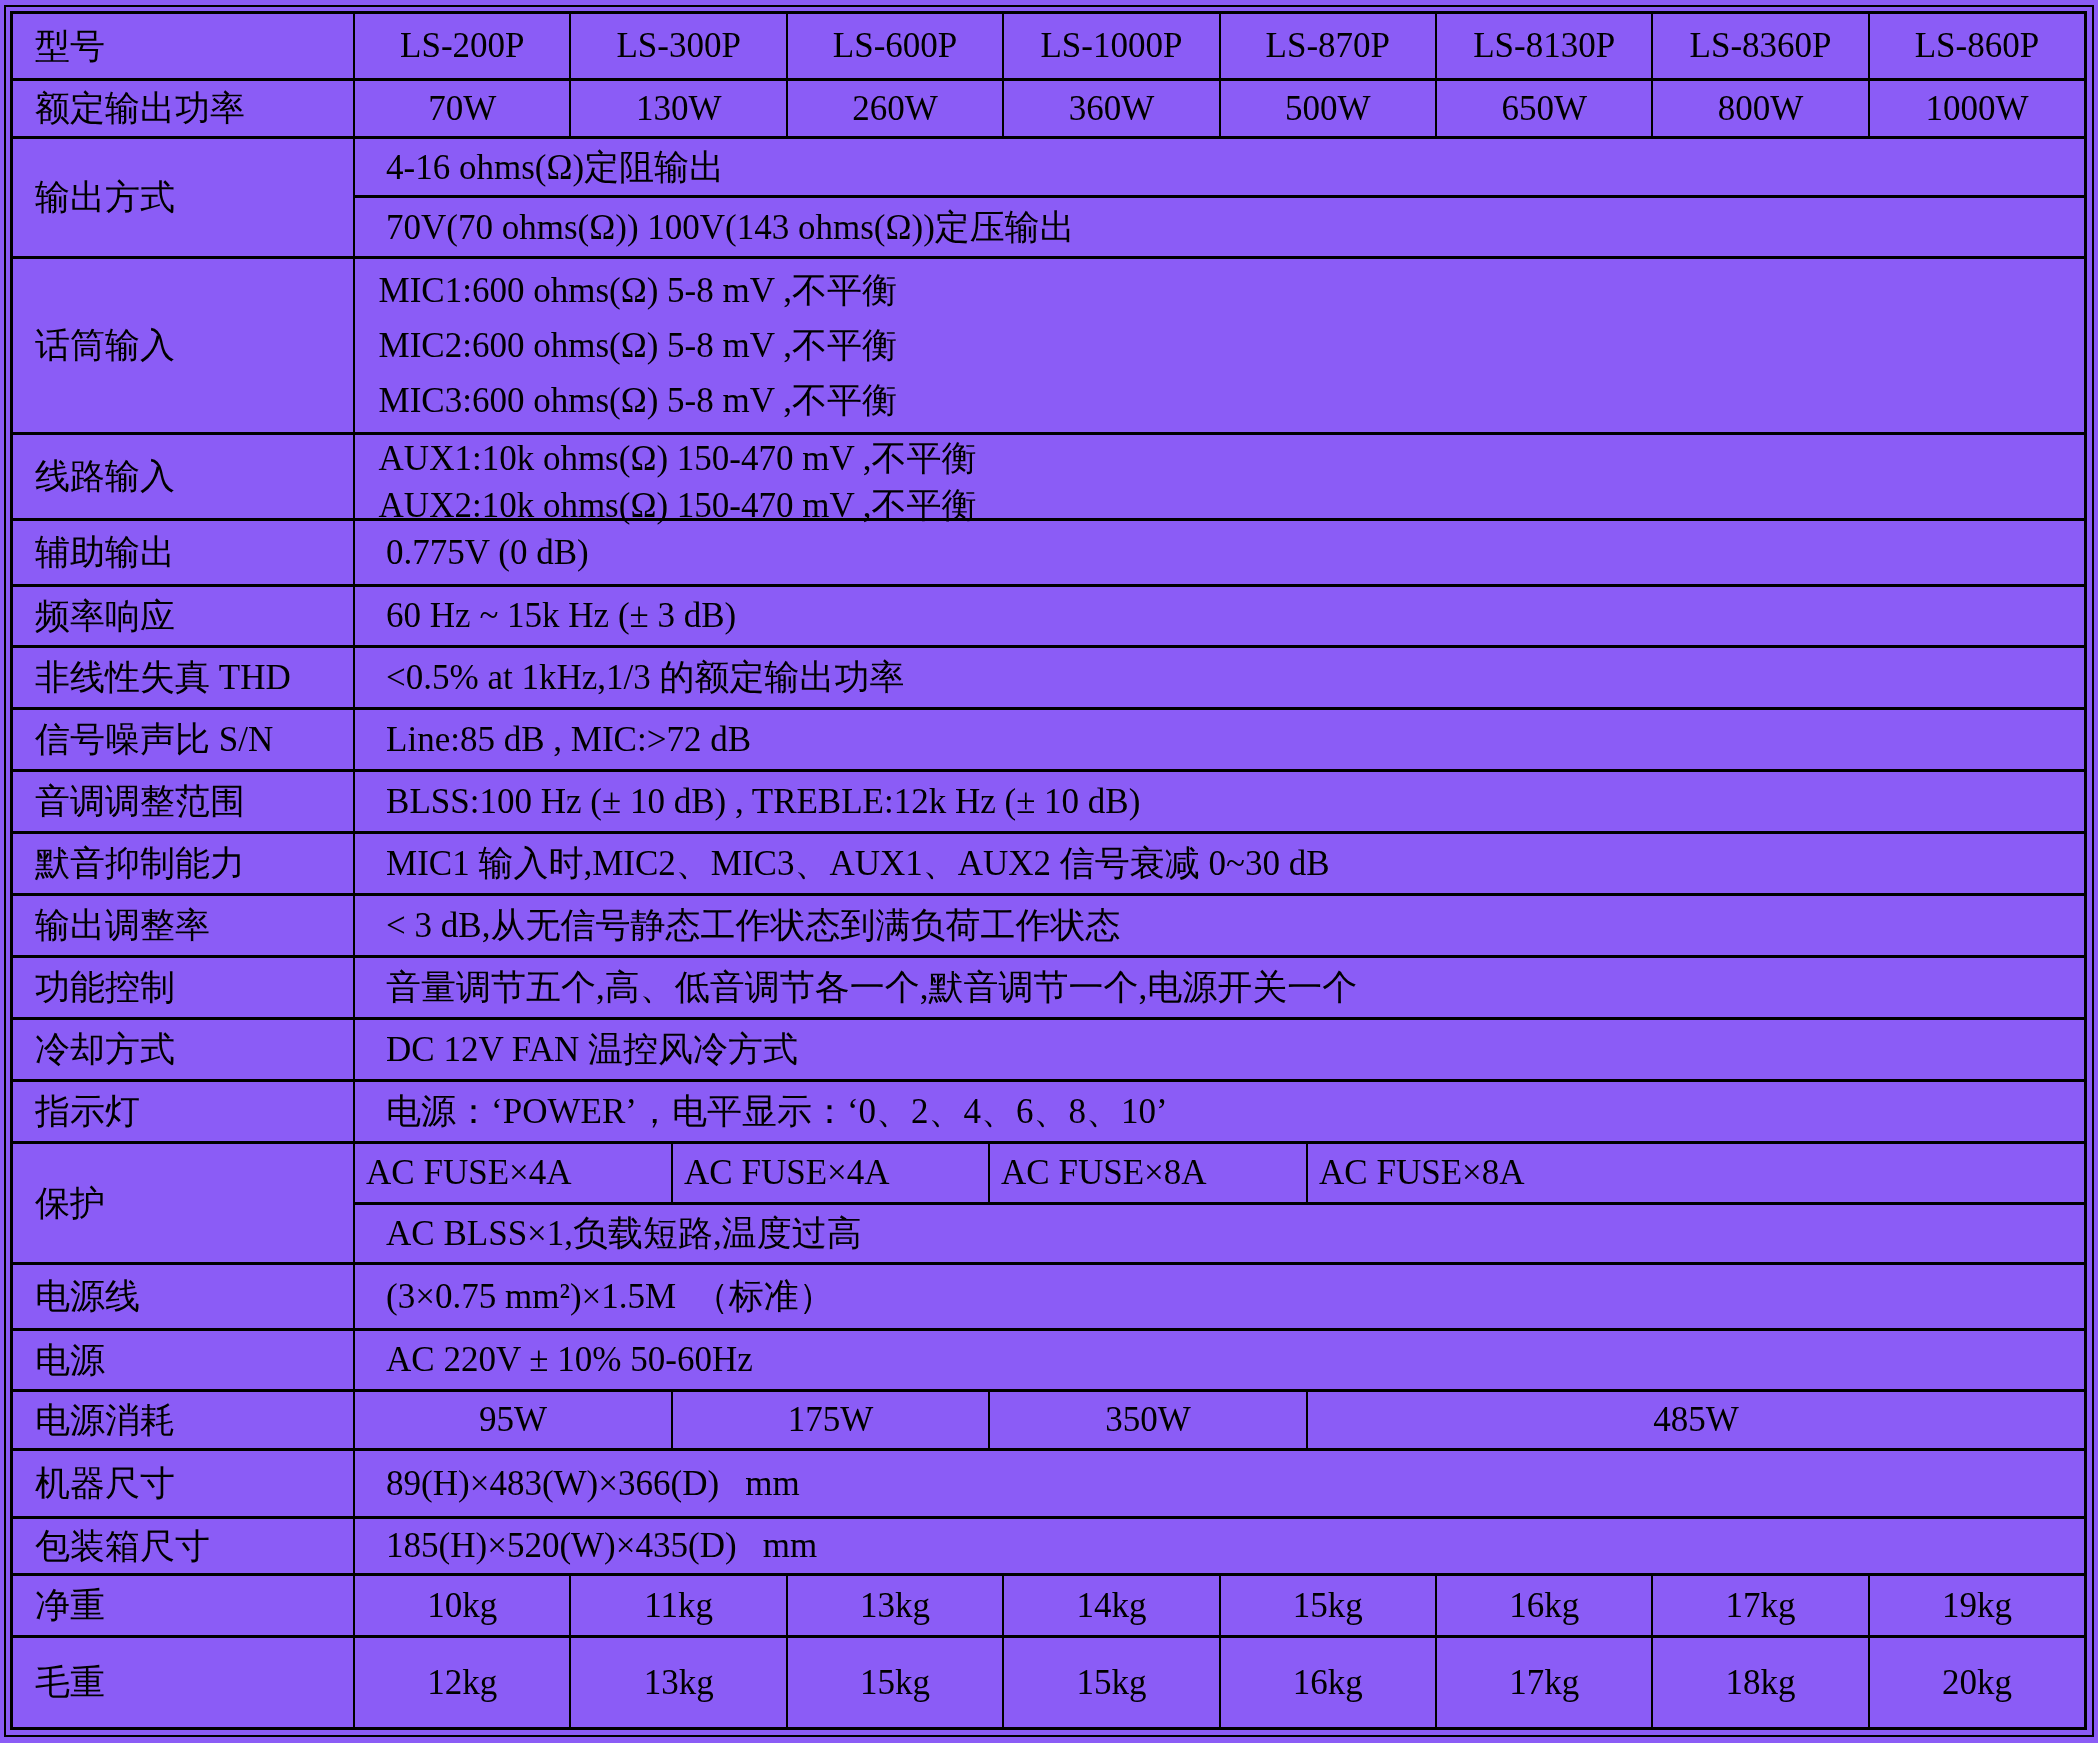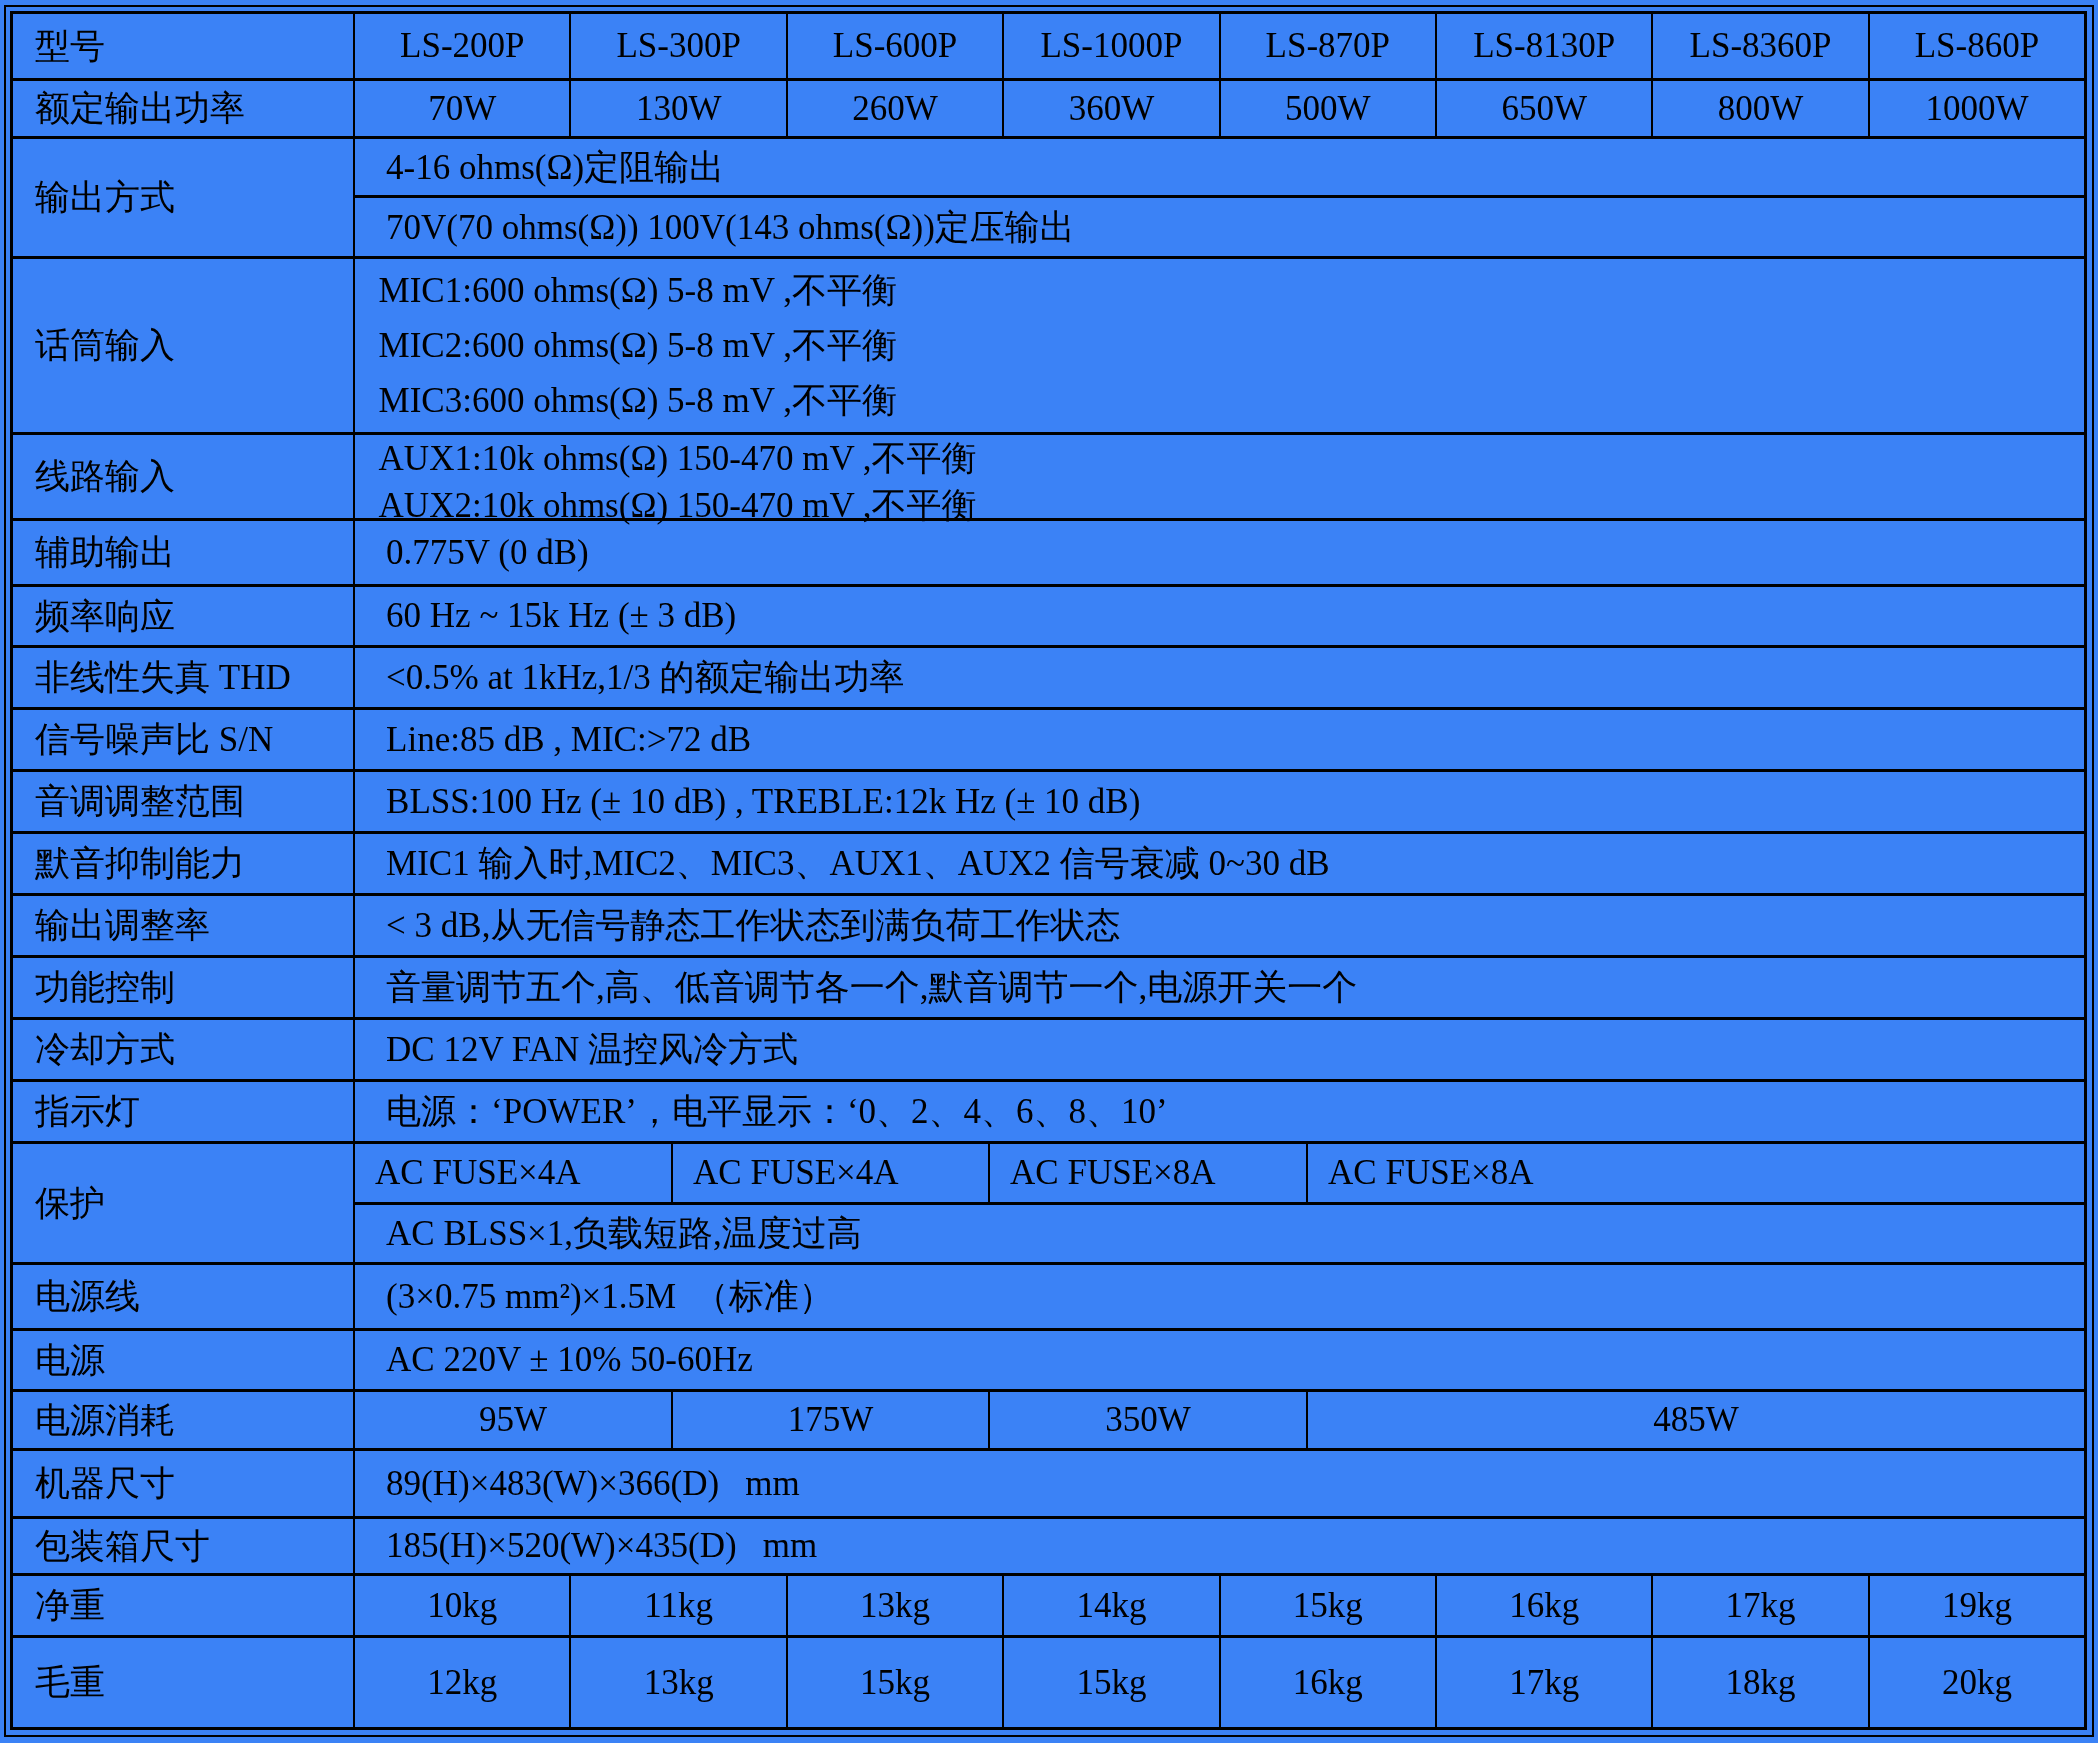--- a/index.html
+++ b/index.html
@@ -1,19 +1,19 @@
 <!DOCTYPE html>
 <html style="font-size:14.5px"><head>
 <meta charset="utf-8">
 <style>
   html,body { margin:0; padding:0; background:#ffffff; }
   .page {
     position:relative;
     width:2099px; height:1743px;
-    background:#3b82f6;
+    background:#8b5cf6;
     color:#000;
     font-family:"Liberation Serif","DejaVu Serif",serif;
     font-size:35px;
     overflow:hidden;
   }
   .outer {
     position:absolute; left:3.6px; top:4.5px; right:5.4px; bottom:6.3px;
     border:2.7px solid #000;
   }
   .inner {
@@ -36,21 +36,21 @@
     padding-left:31px; white-space:pre;
   }
   .cells { flex:1 1 auto; display:flex; }
   .c8 { flex:1 1 0; display:flex; align-items:center; justify-content:center; box-sizing:border-box; white-space:pre; }
   .c8 + .c8 { border-left:2.7px solid #000; }
   .stack { flex:1 1 auto; display:flex; flex-direction:column; min-width:0; }
   .sub { box-sizing:border-box; display:flex; min-width:0; }
   .sub-sep { border-bottom:3.6px solid #000; }
   .ml { flex:1 1 auto; display:flex; flex-direction:column; justify-content:space-evenly; padding-left:23.5px; }
   .ml > div { white-space:pre; }
-  .fcell { box-sizing:border-box; display:flex; align-items:center; padding-left:20px; white-space:pre; }
+  .fcell { box-sizing:border-box; display:flex; align-items:center; padding-left:11px; white-space:pre; }
   .fcell + .fcell { border-left:2.7px solid #000; }
   .f1 { flex:0 0 316px; }
   .f2 { flex:0 0 317px; }
   .f3 { flex:0 0 318px; }
   .f4 { flex:1 1 auto; }
   .ccell { box-sizing:border-box; display:flex; align-items:center; justify-content:center; white-space:pre; }
   .ccell + .ccell { border-left:2.7px solid #000; }
 </style>
 </head>
 <body>

